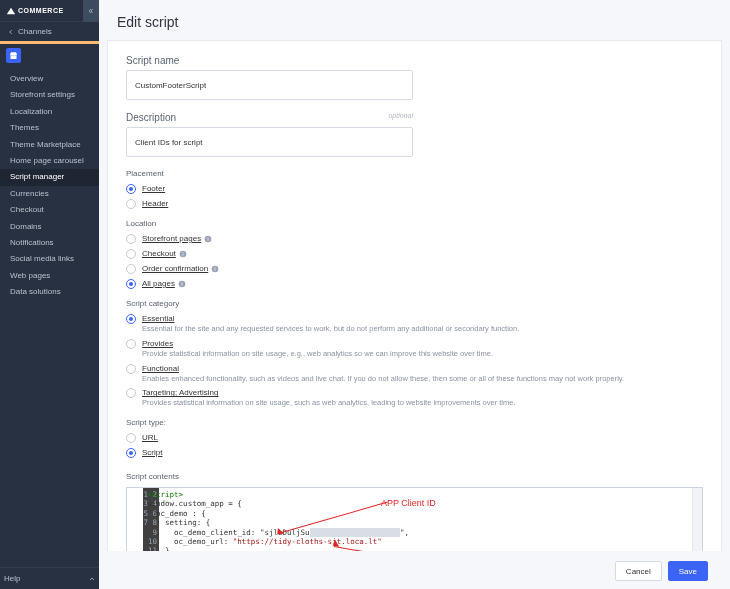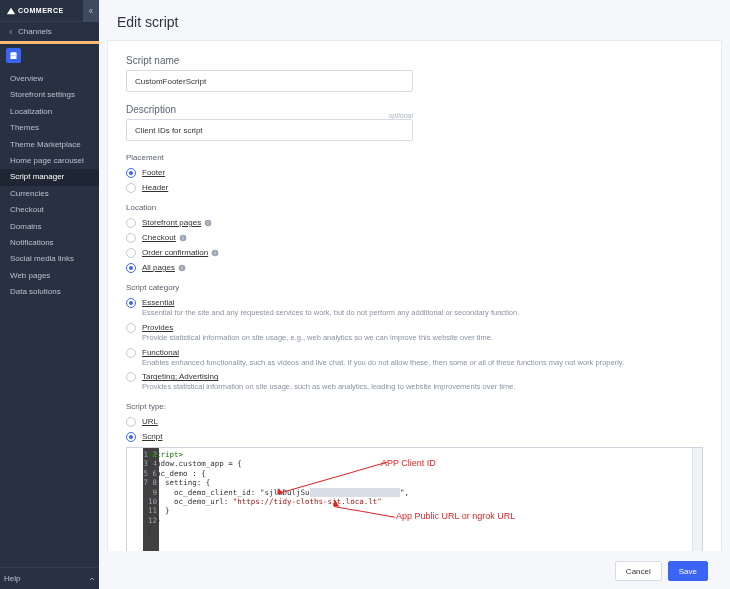--- a/index.html
+++ b/index.html
@@ -19,24 +19,24 @@
 .sb-nav { flex: 1; overflow: hidden; padding-top: 4px; }
 .sb-item { display: block; padding: 3px 10px; cursor: pointer; color: #b8c0cb; line-height: 1.3; }
 .sb-item.active { background: #1e2633; color: #fff; }
 .sb-help { padding: 6px 4px; border-top: 1px solid #323c4e; display: flex; align-items: center; justify-content: space-between; cursor: pointer; }
 .sb-help svg { width: 6px; height: 6px; fill: #b8c0cb; }
 .main { flex: 1; display: flex; flex-direction: column; background: #f5f7fa; overflow: hidden; }
 .page-header { padding: 14px 18px 10px; font-size: 14px; color: #313440; }
 .content { flex: 1; overflow-y: auto; padding: 0 8px 8px 8px; }
 .card { background: #fff; border: 1px solid #e6e9ee; padding: 14px 18px 18px; }
 .field { margin-bottom: 12px; }
-.label-row { display: flex; justify-content: space-between; align-items: flex-end; width: 287px; }
+.label-row { display: flex; justify-content: space-between; align-items: flex-start; width: 287px; }
 .label { font-size: 10px; color: #5a6370; margin-bottom: 4px; display: block; }
 .optional { font-size: 7px; color: #aeb6c2; font-style: italic; }
-.text-input { width: 287px; height: 22px; border: 1px solid #d6dbe3; border-radius: 2px; padding: 0 8px; font-size: 8px; color: #333; outline: none; }
+.text-input { width: 287px; height: 30px; border: 1px solid #d6dbe3; border-radius: 2px; padding: 0 8px; font-size: 8px; color: #333; outline: none; }
 .section-title { font-size: 8px; color: #5a6370; margin: 10px 0 6px; }
 .radio-row { display: flex; align-items: flex-start; margin-bottom: 5px; cursor: pointer; }
 .radio { width: 10px; height: 10px; border: 1px solid #c2c9d3; border-radius: 50%; margin-right: 6px; flex-shrink: 0; position: relative; background: #fff; }
 .radio.checked { border-color: #3c64f4; }
 .radio.checked::after { content: ""; position: absolute; top: 2px; left: 2px; width: 4px; height: 4px; background: #3c64f4; border-radius: 50%; }
 .radio-label { font-size: 8px; color: #333; display: flex; align-items: center; gap: 3px; text-decoration: underline; }
 .info-icon { width: 8px; height: 8px; }
 .info-icon svg { width: 8px; height: 8px; fill: #9aa4b3; }
 .radio-desc { font-size: 7.5px; color: #8a93a2; margin-top: 1px; line-height: 1.3; }
 .radio-body { display: flex; flex-direction: column; }
@@ -257,20 +257,21 @@
             <div class="radio-row">
               <div class="radio checked"></div>
               <div class="radio-body">
                 <div class="radio-label">
                   <span>Script</span>
                 </div>
               </div>
             </div>
           </div>
 
+        <div class="section-title" style="margin-top:14px">Script contents</div>
         <div class="code-area">
           <div class="gutter" id="code-gutter">1
 2
 3
 4
 5
 6
 7
 8
 9

